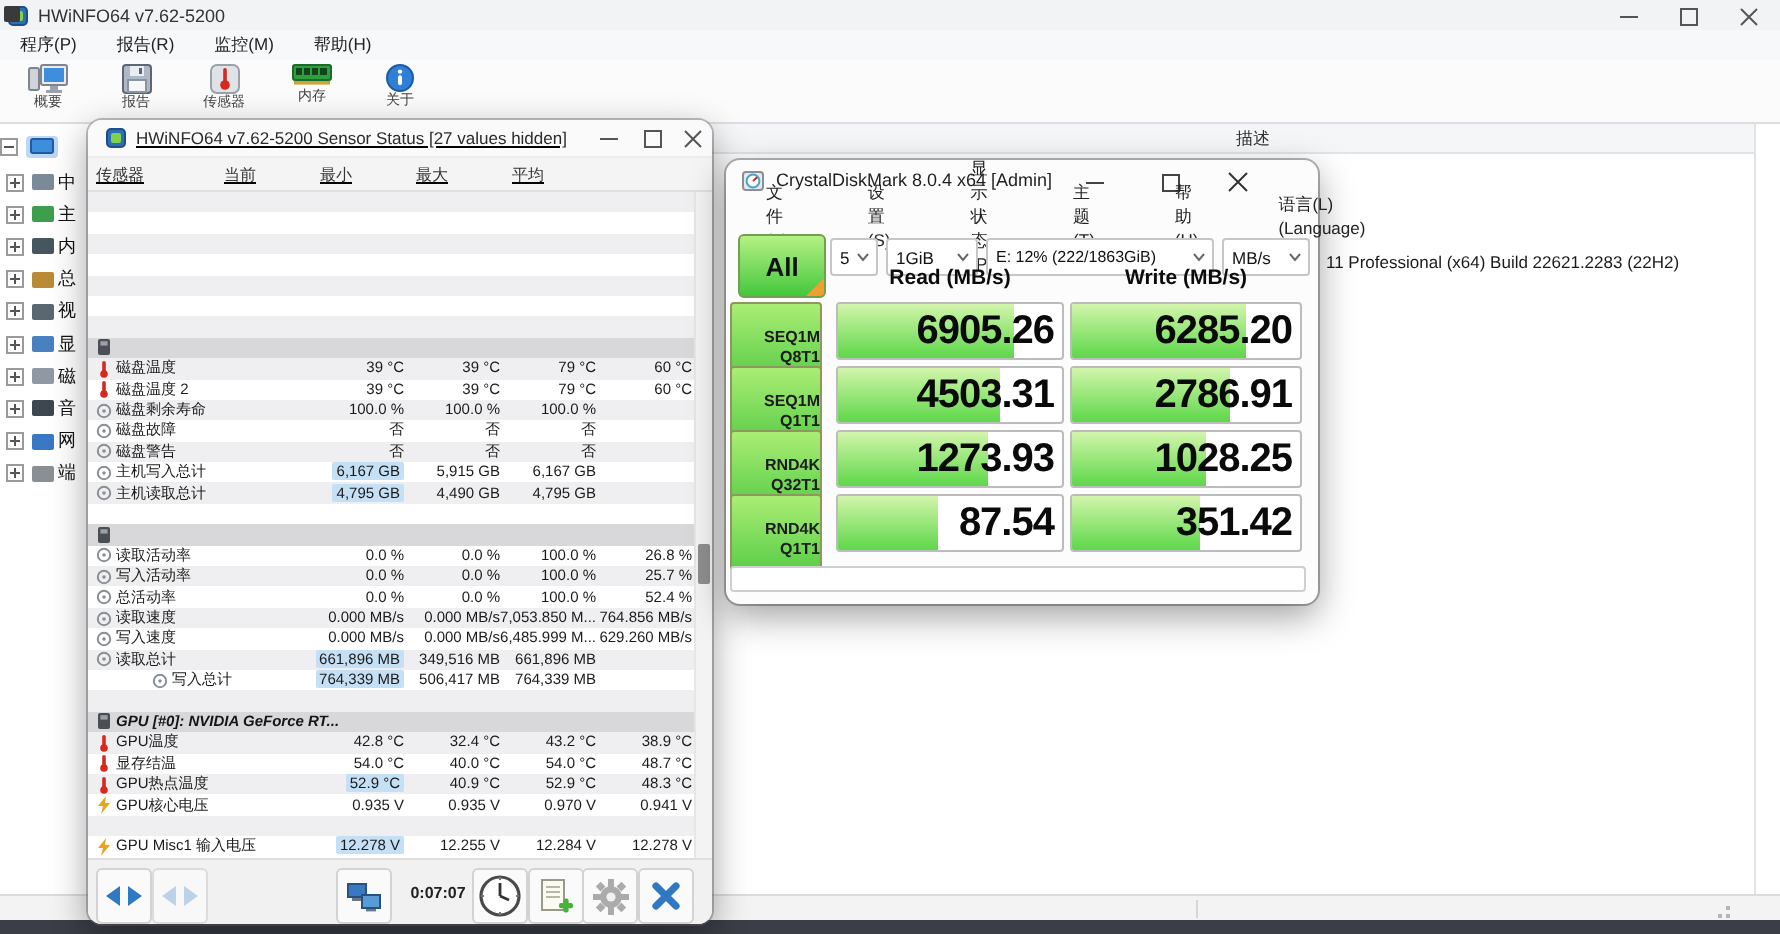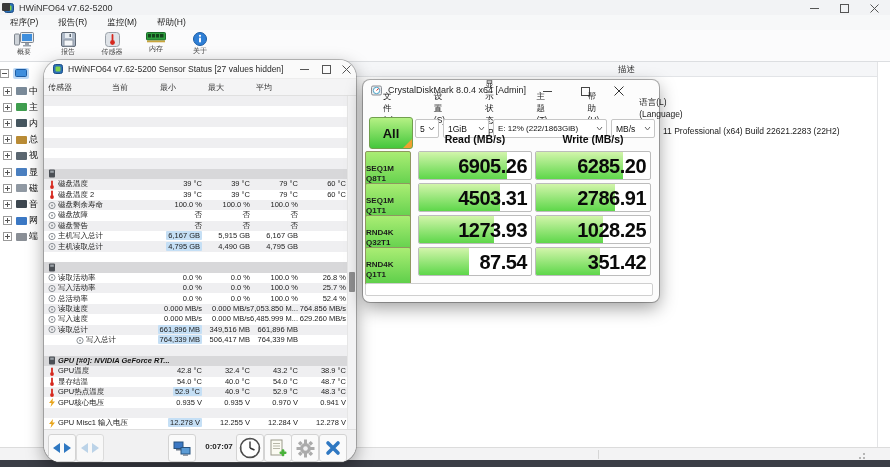--- a/index.html
+++ b/index.html
@@ -36,22 +36,22 @@
   .expand.plus::after{content:"";position:absolute;top:1px;bottom:1px;left:3px;width:1px;background:#555;}
   .tree-ico{width:11px;height:8px;border-radius:1px;margin:0 2px 0 4px;flex:none;}
   
   #main-statusbar{position:absolute;left:0;top:447px;width:890px;height:13px;background:#f3f3f4;border-top:1px solid #dcdcdc;}
   #status-sep{position:absolute;left:598px;top:2px;width:1px;height:9px;background:#d6d6d6;}
   #grip{position:absolute;right:24px;top:2px;}
   #status-glyph{position:absolute;left:2px;top:3px;width:8px;height:8px;background:#3a3a3a;border-radius:1px;}
   #taskbar-strip{position:absolute;left:0;top:460px;width:890px;height:7px;background:#3b3e46;z-index:2;}
 
   
-  #sensorwin{left:44px;top:60px;width:312px;height:402px;background:#fdfdfd;border-radius:17px;
-    box-shadow:0 6px 18px rgba(0,0,0,.38),0 0 0 1px rgba(120,120,120,.45);z-index:5;overflow:hidden;}
+  #sensorwin{left:44px;top:60px;width:312px;height:402px;background:#fdfdfd;border-radius:7px;
+    box-shadow:0 6px 18px rgba(0,0,0,.38),0 0 0 1px rgba(120,120,120,.45);z-index:5;overflow:hidden;text-decoration:underline;}
   #sensor-titlebar{position:relative;height:18px;background:#fafafa;display:flex;align-items:center;
     font-size:8.5px;color:#2a2a2a;border-bottom:1px solid #ededed;}
   #sensor-titlebar .app-ico{margin:0 5px 0 9px;}
   #sensor-colhead{height:16px;display:flex;align-items:center;background:#f4f4f5;border-bottom:1px solid #e0e0e0;
     font-size:8px;color:#333;padding:0 10px 0 4px;}
   #sensor-list{position:relative;height:333px;background:#fff;}
   #sensor-rows{position:absolute;left:0;top:0;right:0;}
   .srow{display:flex;align-items:center;height:10.4px;font-size:7.5px;color:#1b1b1b;padding:0 10px 0 4px;box-sizing:border-box;line-height:10px;white-space:nowrap;}
   .srow .rico{width:10px;flex:none;display:flex;align-items:center;}
   .srow .rlabel{flex:1;overflow:hidden;}
@@ -82,21 +82,21 @@
   .combo{position:absolute;top:39px;height:19px;background:#fff;border:1px solid #c6c6c6;border-radius:2px;
     display:flex;align-items:center;justify-content:space-between;font-size:8.5px;color:#111;padding:0 3px 0 4px;box-sizing:border-box;white-space:nowrap;}
   #combo-0{left:52px;width:24px;}
   #combo-1{left:80px;width:46px;}
   #combo-2{left:130px;width:114px;font-size:8px;}
   #combo-3{left:248px;width:44px;}
   .cdm-colhead{position:absolute;top:53px;height:15px;font-size:10.5px;font-weight:bold;color:#0c0c0c;text-align:center;}
   #cdm-read-head{left:55px;width:114px;}
   #cdm-write-head{left:172px;width:116px;}
   .cdm-label-cell{position:absolute;left:2px;width:46px;height:46px;border:1px solid #8f9760;border-radius:2px;
-    background:linear-gradient(#aaed74,#4cc840);display:flex;flex-direction:column;align-items:flex-start;justify-content:center;
+    background:linear-gradient(#aaed74,#4cc840);display:flex;flex-direction:column;align-items:flex-end;justify-content:center;
     font-size:8px;font-weight:bold;color:#1c1c1c;line-height:10px;box-sizing:border-box;}
   .cdm-val-cell{position:absolute;height:29px;border:1px solid #bcbcbc;border-radius:2px;background:#fff;overflow:hidden;box-sizing:border-box;}
   .cdm-val-cell .fill{position:absolute;left:0;top:0;bottom:0;background:linear-gradient(#d2f5ab,#5ed74a);}
   .cdm-val-cell .num{position:absolute;right:4px;top:50%;transform:translateY(-50%);
     font-size:20px;font-weight:bold;color:#0a0a0a;letter-spacing:-0.5px;}
   .vr{left:55px;width:114px;} .vw{left:172px;width:116px;}
   #cdm-comment{position:absolute;left:2px;top:203px;width:288px;height:13px;background:#fff;border:1px solid #cfcfcf;border-radius:2px;box-sizing:border-box;}
 </style>
 </head>
 <body>

